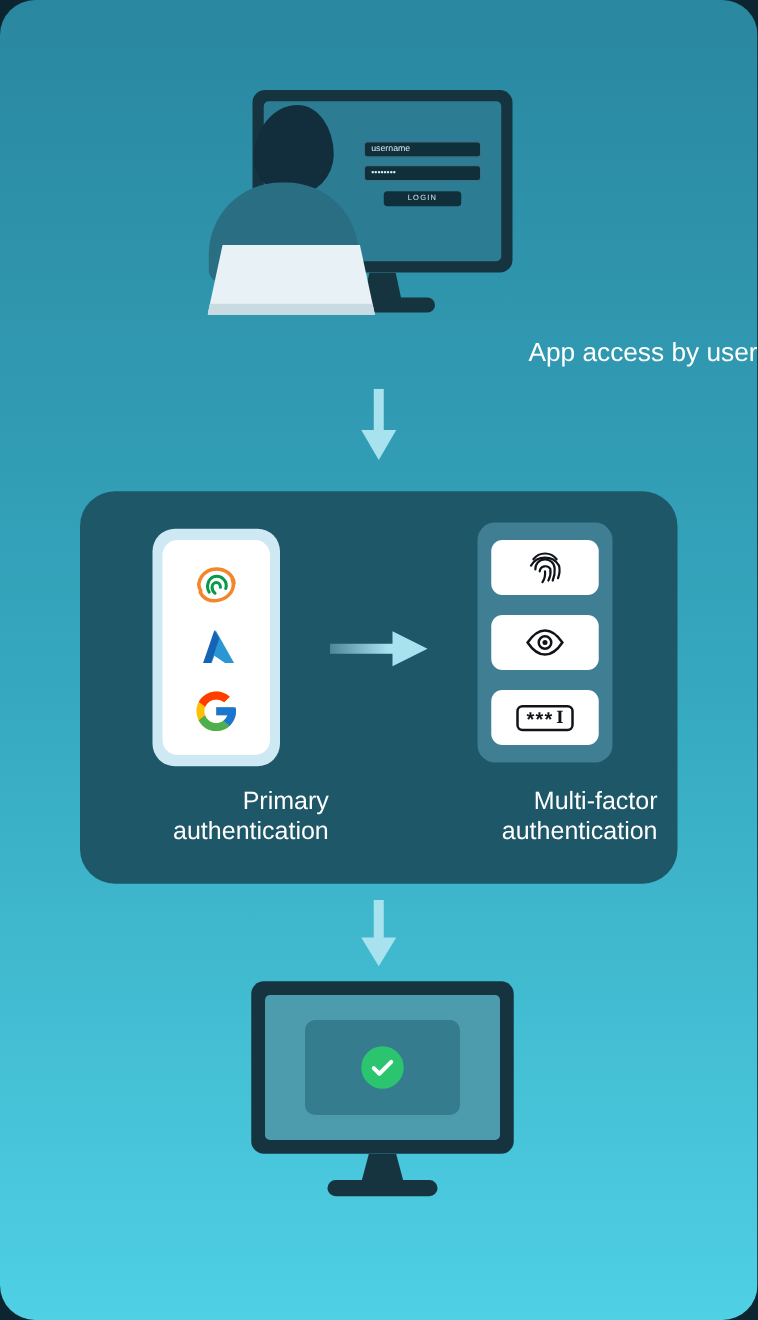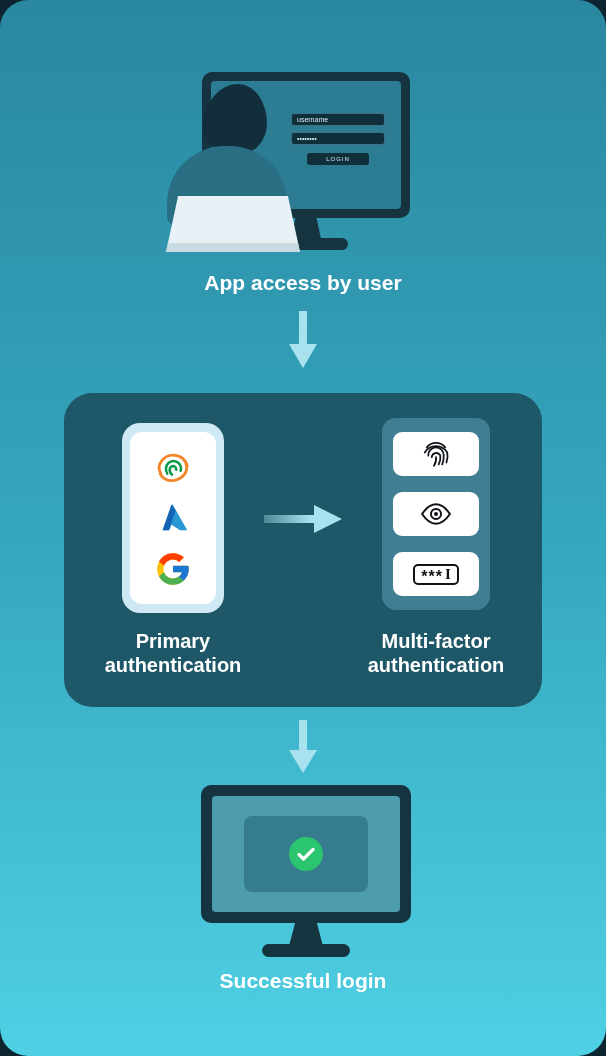--- a/index.html
+++ b/index.html
@@ -13,22 +13,22 @@
     width: 606px;
     height: 1056px;
     margin: 0 auto;
     border-radius: 28px;
     overflow: hidden;
     background: linear-gradient(180deg, #2a87a0 0%, #35a8bf 52%, #4fd0e4 100%);
   }
   .label {
     position: absolute;
     color: #ffffff;
-    font-weight: 700;
-    text-align: center;
+    font-weight: 400;
+    text-align: right;
     line-height: 1.2;
   }
   
   .scene-top { position: absolute; left: 0; top: 0; width: 606px; height: 300px; }
   .monitor-top {
     position: absolute; left: 202px; top: 72px; width: 208px; height: 146px;
     background: #153440; border-radius: 10px; z-index: 1;
   }
   .monitor-top .screen {
     position: absolute; left: 9px; top: 9px; right: 9px; bottom: 9px;
@@ -245,15 +245,14 @@
       <div class="success-panel">
         <svg class="check-icon" viewBox="0 0 36 36">
           <circle cx="18" cy="18" r="17" fill="#2bc46f"></circle>
           <path d="M11 18.5 l4.5 4.5 L25 13.5" stroke="#ffffff" stroke-width="3.2" fill="none" stroke-linecap="round" stroke-linejoin="round"></path>
         </svg>
       </div>
     </div>
   </div>
   <div class="stand-neck-bottom"></div>
   <div class="stand-base-bottom"></div>
-  <div class="label label-bottom">Successful login</div>
 
 </div>
 
 </body></html>

